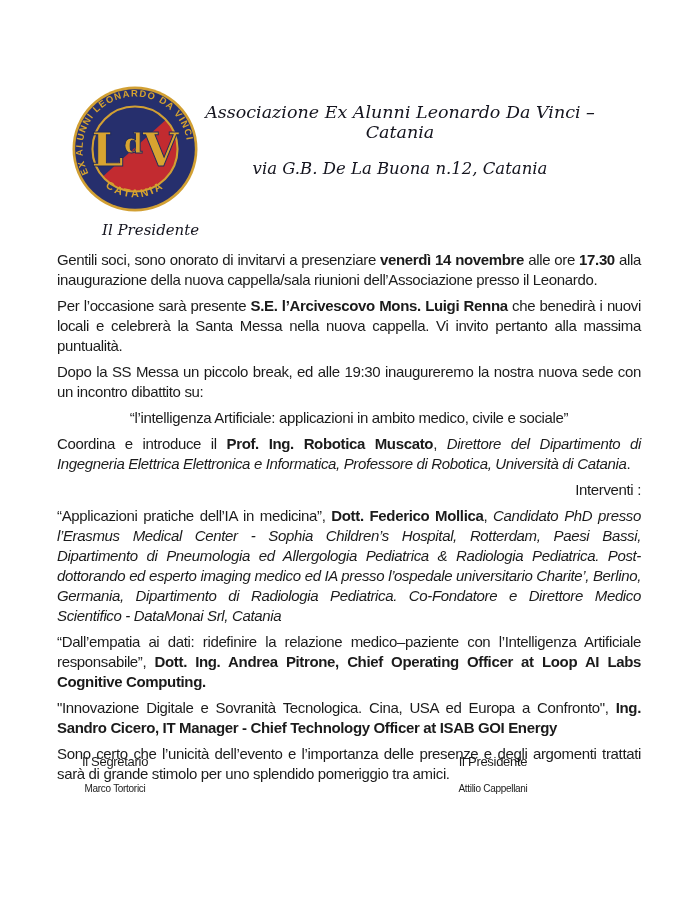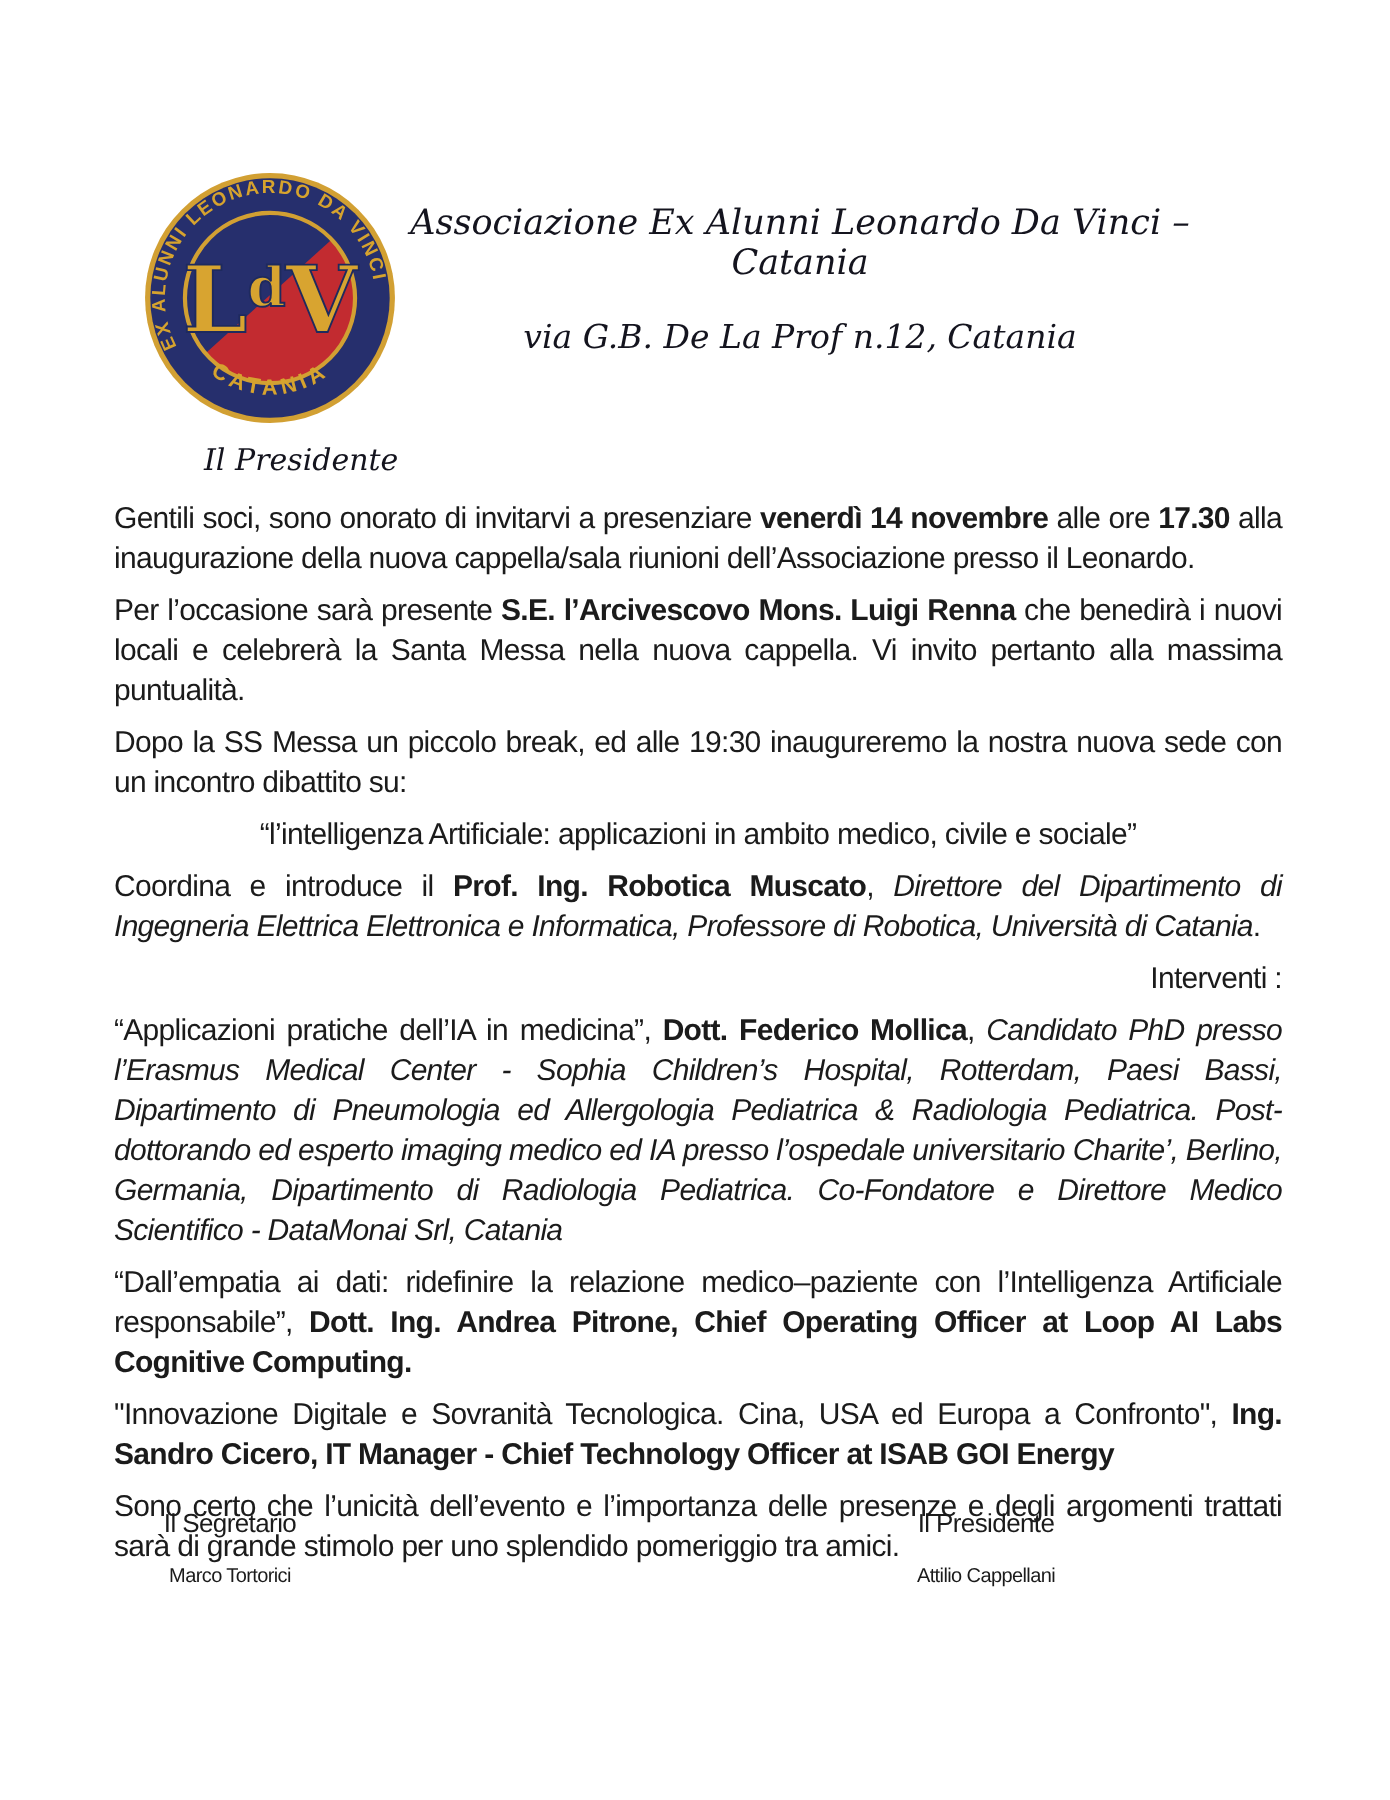--- a/index.html
+++ b/index.html
@@ -98,21 +98,21 @@
     <textPath href="#topArc" startOffset="2">EX ALUNNI LEONARDO DA VINCI</textPath>
   </text>
   <text class="catania-text" text-anchor="middle">
     <textPath href="#botArc" startOffset="50%">CATANIA</textPath>
   </text>
   <text class="monogram" x="60" y="76" text-anchor="middle" font-size="44"><tspan>L</tspan><tspan font-size="26" dy="-12">d</tspan><tspan font-size="44" dy="12">V</tspan></text>
 </svg>
 
 <div class="header-text">
   <div class="header-line1">Associazione Ex Alunni Leonardo Da Vinci – Catania</div>
-  <div class="header-line2">via G.B. De La Prof n.12, Catania</div>
+  <div class="header-line2">via G.B. De La Buona n.12, Catania</div>
 </div>
 
 <div class="president">Il Presidente</div>
 
 <div class="letter-body">
     <p class="para justify"><span class="run-r">Gentili soci, sono onorato di invitarvi a presenziare </span><span class="run-b">venerdì 14 novembre</span><span class="run-r"> alle ore </span><span class="run-b">17.30</span><span class="run-r"> alla inaugurazione della nuova cappella/sala riunioni dell’Associazione presso il Leonardo.</span></p>
     <p class="para justify"><span class="run-r">Per l’occasione sarà presente </span><span class="run-b">S.E. l’Arcivescovo Mons. Luigi Renna</span><span class="run-r"> che benedirà i nuovi locali e celebrerà la Santa Messa nella nuova cappella. Vi invito pertanto alla massima puntualità.</span></p>
     <p class="para justify"><span class="run-r">Dopo la SS Messa un piccolo break, ed alle 19:30 inaugureremo la nostra nuova sede con un incontro dibattito su:</span></p>
     <p class="para center"><span class="run-r">“l’intelligenza Artificiale: applicazioni in ambito medico, civile e sociale”</span></p>
     <p class="para justify"><span class="run-r">Coordina e introduce il </span><span class="run-b">Prof. Ing. Robotica Muscato</span><span class="run-r">, </span><span class="run-i">Direttore del Dipartimento di Ingegneria Elettrica Elettronica e Informatica, Professore di Robotica, Università di Catania</span><span class="run-r">.</span></p>

